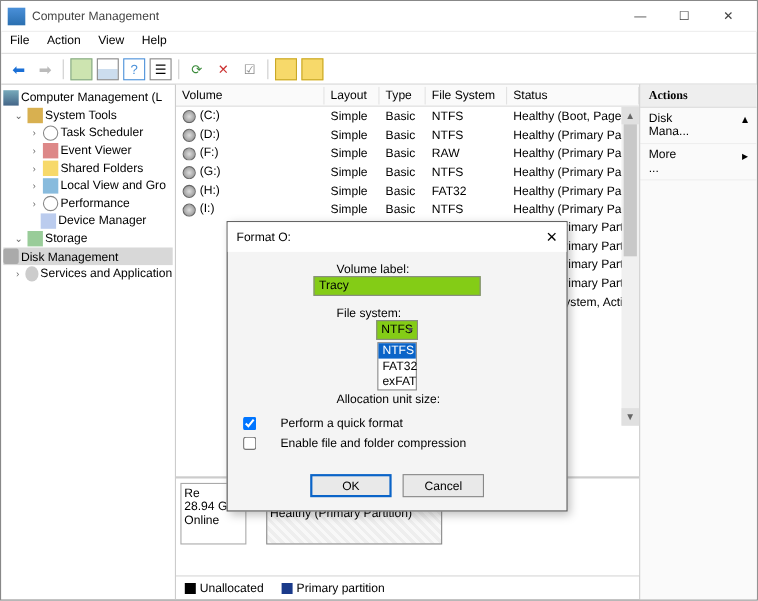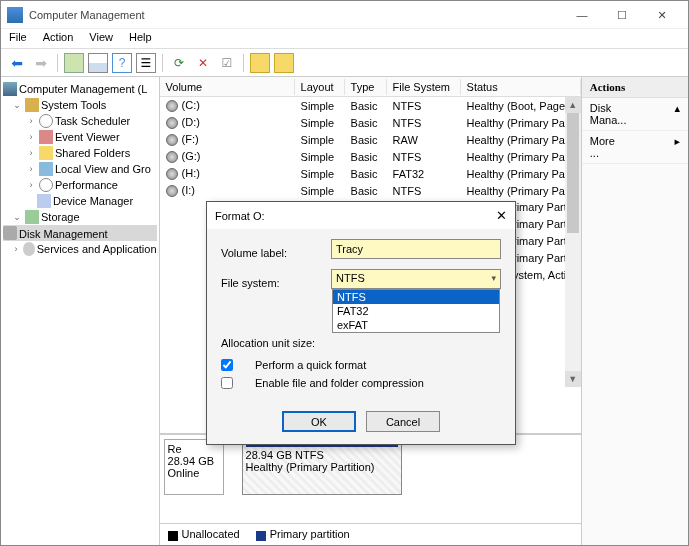--- a/index.html
+++ b/index.html
@@ -33,23 +33,23 @@
 .partbox .bar { height:4px; background:#1a3a8a; margin-bottom:2px; }
 .legend { border-top:1px solid #ccc; height:22px; padding:3px 8px; display:flex; gap:16px; align-items:center; font-size:10px; }
 .leg-sw { width:10px; height:10px; display:inline-block; margin-right:4px; vertical-align:middle; }
 .actions { width: 112px; background: #fafafa; }
 .actions-head { background:#eee; padding:4px 8px; font-weight:bold; border-bottom:1px solid #ddd;font-family:Liberation Serif, serif; }
 .actions-row { padding:4px 8px; display:flex; justify-content:space-between; border-bottom:1px solid #eee;gap:48px; }
 .dialog { position:absolute; left:205px; top:200px; width:310px; background:#f4f4f4; border:1px solid #555; box-shadow:3px 3px 8px rgba(0,0,0,.25); z-index:10; }
 .dlg-title { display:flex; align-items:center; padding:6px 8px; background:#fff; }
 .dlg-title span:first-child { flex:1; }
 .dlg-body { padding:10px 14px; }
-.frow { display:flex; align-items:flex-end; margin-bottom:10px; }
+.frow { display:flex; align-items:center; margin-bottom:10px;flex-direction:column; }
 .frow label { width:110px; }
-.frow input[type=text], .frow .select { flex:1; border:1px solid #888; padding:2px 4px; background:#fef9c3; height:20px; }
+.frow input[type=text], .frow .select { flex:1; border:1px solid #888; padding:2px 4px; background:#84cc16; height:20px; }
 .select { position:relative; }
 .select .arrow { position:absolute; right:4px; top:3px; font-size:9px; color:#555; }
 .dropdown { position:absolute; left:0; top:19px; right:0; background:#fff; border:1px solid #888; z-index:20; }
 .dropdown div { padding:1px 4px; }
 .dropdown div.sel { background:#0a64c8; color:#fff; }
 .ck { margin-bottom:6px; display:flex; align-items:flex-end; gap:22px; }
 .ck input { width:12px; height:12px; }
 .dlg-btns { display:flex; justify-content:center; gap:10px; padding:6px 0 12px; }
 .dlg-btns button { width:74px; height:21px; border:1px solid #888; background:#e9e9e9; }
 .dlg-btns button.primary { border:2px solid #0a64c8; background:#e9e9e9; }

